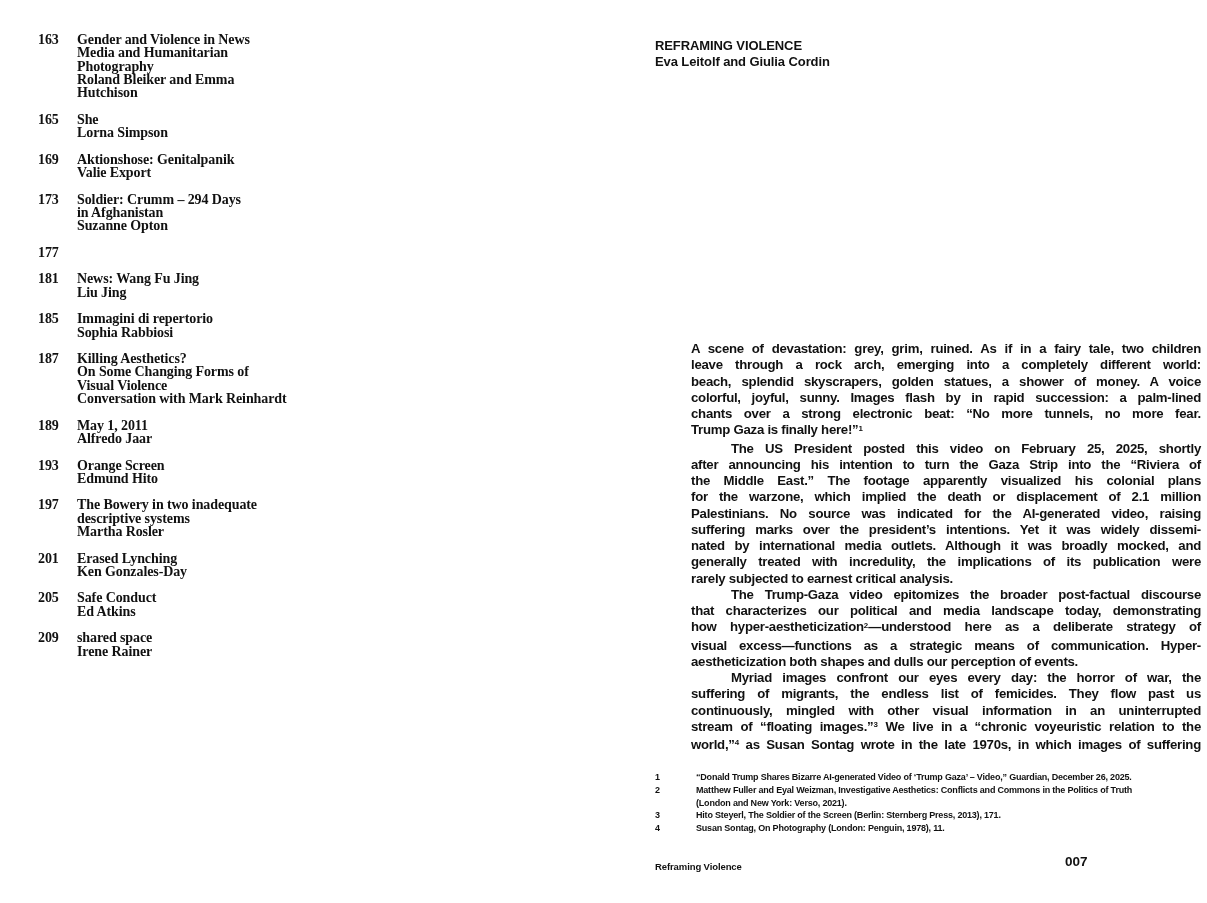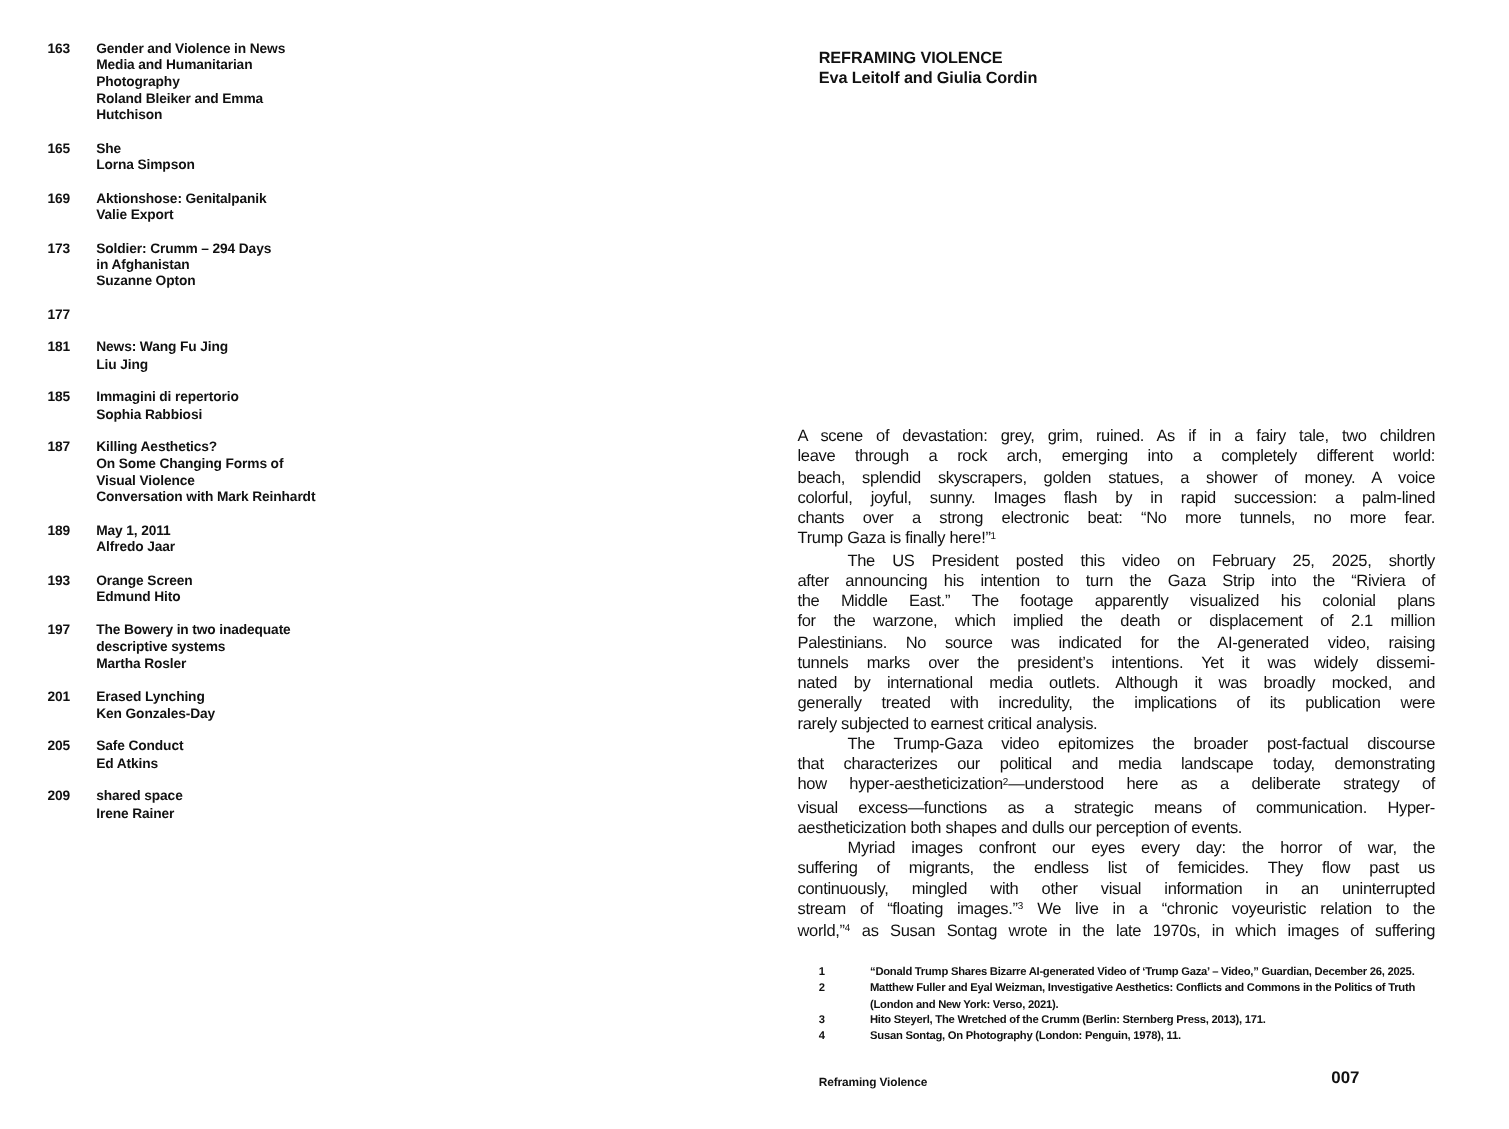--- a/index.html
+++ b/index.html
@@ -9,36 +9,37 @@
     font-family:"Liberation Sans", sans-serif;
     color:#111111;
     position:relative;
     overflow:hidden;
   }
   .spread { position:absolute; inset:0; background:#ffffff; }
 
   
   .toc {
     position:absolute; left:38px; top:33px; width:260px;
-    font-size:11px; font-weight:700; line-height:13.3px;
+    font-size:14px; font-weight:700; line-height:13.3px;
     letter-spacing:-0.1px;
+    font-family:Liberation Serif, serif;
   }
   .toc-entry { display:flex; margin-bottom:13.3px; }
   .toc-page  { width:39px; flex:none; }
   .toc-lines { flex:1; }
 
   
   .essay-header {
     position:absolute; left:655px; top:38px; width:512px;
     font-size:13px; font-weight:700; line-height:15.5px;
     letter-spacing:-0.1px;
   }
   .essay-body {
-    position:absolute; left:638px; top:341px; width:510px;
-    font-size:13.2px; font-weight:400; line-height:16.25px;
+    position:absolute; left:691px; top:341px; width:510px;
+    font-size:13.2px; font-weight:700; line-height:16.25px;
     letter-spacing:-0.25px;
   }
   .line { text-align:justify; text-align-last:justify; }
   .line.last   { text-align-last:left; }
   .line.indent { padding-left:40px; }
   .sup { font-size:60%; position:relative; top:-0.45em; letter-spacing:0; }
 
   .footnotes {
     position:absolute; left:655px; top:771px; width:520px;
     font-size:9px; font-weight:700; line-height:12.75px;
@@ -180,21 +181,21 @@
         <div class="line"><span>colorful, joyful, sunny. Images flash by in rapid succession: a palm-lined</span></div>
         <div class="line"><span>chants over a strong electronic beat: “No more tunnels, no more fear.</span></div>
         <div class="line last"><span>Trump Gaza is finally here!”</span><span class="sup">1</span></div>
       </div>
       <div>
         <div class="line indent"><span>The US President posted this video on February 25, 2025, shortly</span></div>
         <div class="line"><span>after announcing his intention to turn the Gaza Strip into the “Riviera of</span></div>
         <div class="line"><span>the Middle East.” The footage apparently visualized his colonial plans</span></div>
         <div class="line"><span>for the warzone, which implied the death or displacement of 2.1 million</span></div>
         <div class="line"><span>Palestinians. No source was indicated for the AI-generated video, raising</span></div>
-        <div class="line"><span>tunnels marks over the president’s intentions. Yet it was widely dissemi-</span></div>
+        <div class="line"><span>suffering marks over the president’s intentions. Yet it was widely dissemi-</span></div>
         <div class="line"><span>nated by international media outlets. Although it was broadly mocked, and</span></div>
         <div class="line"><span>generally treated with incredulity, the implications of its publication were</span></div>
         <div class="line last"><span>rarely subjected to earnest critical analysis.</span></div>
       </div>
       <div>
         <div class="line indent"><span>The Trump-Gaza video epitomizes the broader post-factual discourse</span></div>
         <div class="line"><span>that characterizes our political and media landscape today, demonstrating</span></div>
         <div class="line"><span>how hyper-aestheticization</span><span class="sup">2</span><span>—understood here as a deliberate strategy of</span></div>
         <div class="line"><span>visual excess—functions as a strategic means of communication. Hyper-</span></div>
         <div class="line last"><span>aestheticization both shapes and dulls our perception of events.</span></div>
@@ -218,21 +219,21 @@
       <div class="fn-row">
         <div class="fn-num">2</div>
         <div class="fn-lines">
           <div><span>Matthew Fuller and Eyal Weizman, </span><span class="it">Investigative Aesthetics: Conflicts and Commons in the Politics of Truth</span></div>
           <div><span>(London and New York: Verso, 2021).</span></div>
         </div>
       </div>
       <div class="fn-row">
         <div class="fn-num">3</div>
         <div class="fn-lines">
-          <div><span>Hito Steyerl, </span><span class="it">The Wretched of the Crumm</span><span> (Berlin: Sternberg Press, 2013), 171.</span></div>
+          <div><span>Hito Steyerl, </span><span class="it">The Soldier of the Screen</span><span> (Berlin: Sternberg Press, 2013), 171.</span></div>
         </div>
       </div>
       <div class="fn-row">
         <div class="fn-num">4</div>
         <div class="fn-lines">
           <div><span>Susan Sontag, </span><span class="it">On Photography</span><span> (London: Penguin, 1978), 11.</span></div>
         </div>
       </div>
     </div>
 

